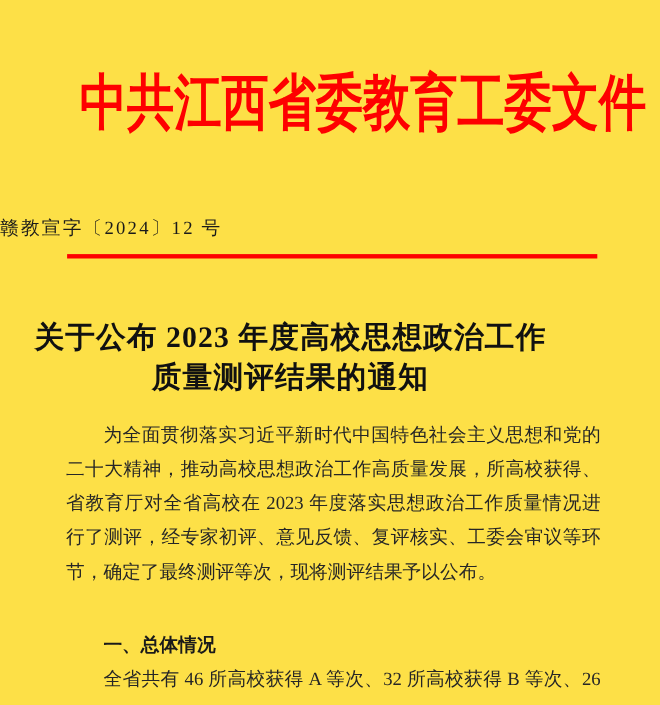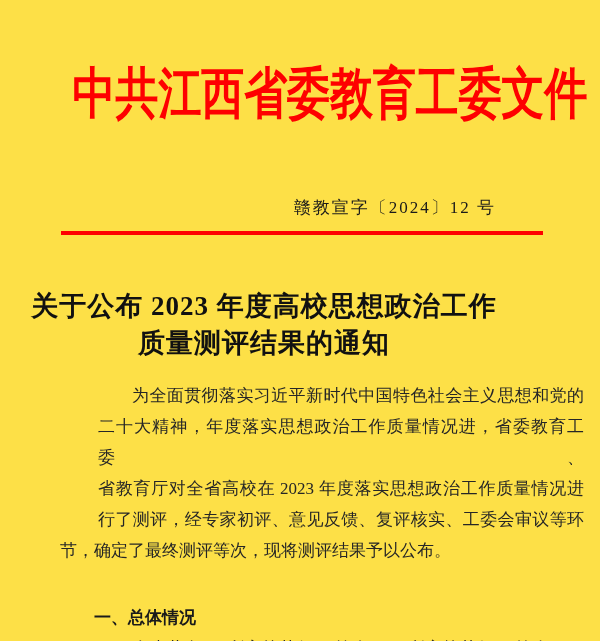--- a/index.html
+++ b/index.html
@@ -34,21 +34,21 @@
     transform-origin: center center;
     letter-spacing: 0;
   }
 
   
   .doc-number {
     position: absolute;
     top: 196px;
     left: 0;
     width: 496px;
-    text-align: right;
+    text-align: left;
     font-size: 17px;
     letter-spacing: 2px;
     color: var(--text_black, #1a1a1a);
   }
 
   
   .red-rule {
     position: absolute;
     top: 231px;
     left: 61px;
@@ -78,21 +78,20 @@
     left: 60px;
     width: 486px;
     font-size: 17px;
     line-height: 31px;
     color: var(--text_body, #262626);
   }
   .line { width: 486px; }
   .just {
     text-align: justify;
     text-align-last: justify;
-    margin-left: 38px;
   }
   .indent { text-indent: 34px; }
   .heading {
     font-family: "Liberation Sans", sans-serif;
     font-weight: bold;
     color: #1a1a1a;
     margin-top: 36px;
   }
 </style>
 </head>
@@ -108,21 +107,21 @@
 
   <div class="red-rule"></div>
 
   <div class="doc-title">
     <div>关于公布 2023 年度高校思想政治工作</div>
     <div>质量测评结果的通知</div>
   </div>
 
   <div class="body-block">
     <div class="line just indent">为全面贯彻落实习近平新时代中国特色社会主义思想和党的</div>
-    <div class="line just">二十大精神，年度落实思想政治工作质量情况进，省委教育工委、</div>
+    <div class="line just">二十大精神，推动高校思想政治工作高质量发展，所高校获得、</div>
     <div class="line just">省教育厅对全省高校在 2023 年度落实思想政治工作质量情况进</div>
     <div class="line just">行了测评，经专家初评、意见反馈、复评核实、工委会审议等环</div>
     <div class="line">节，确定了最终测评等次，现将测评结果予以公布。</div>
     <div class="line heading indent">一、总体情况</div>
     <div class="line just indent">全省共有 46 所高校获得 A 等次、32 所高校获得 B 等次、26</div>
   </div>
 
 </div>
 
 </body></html>

